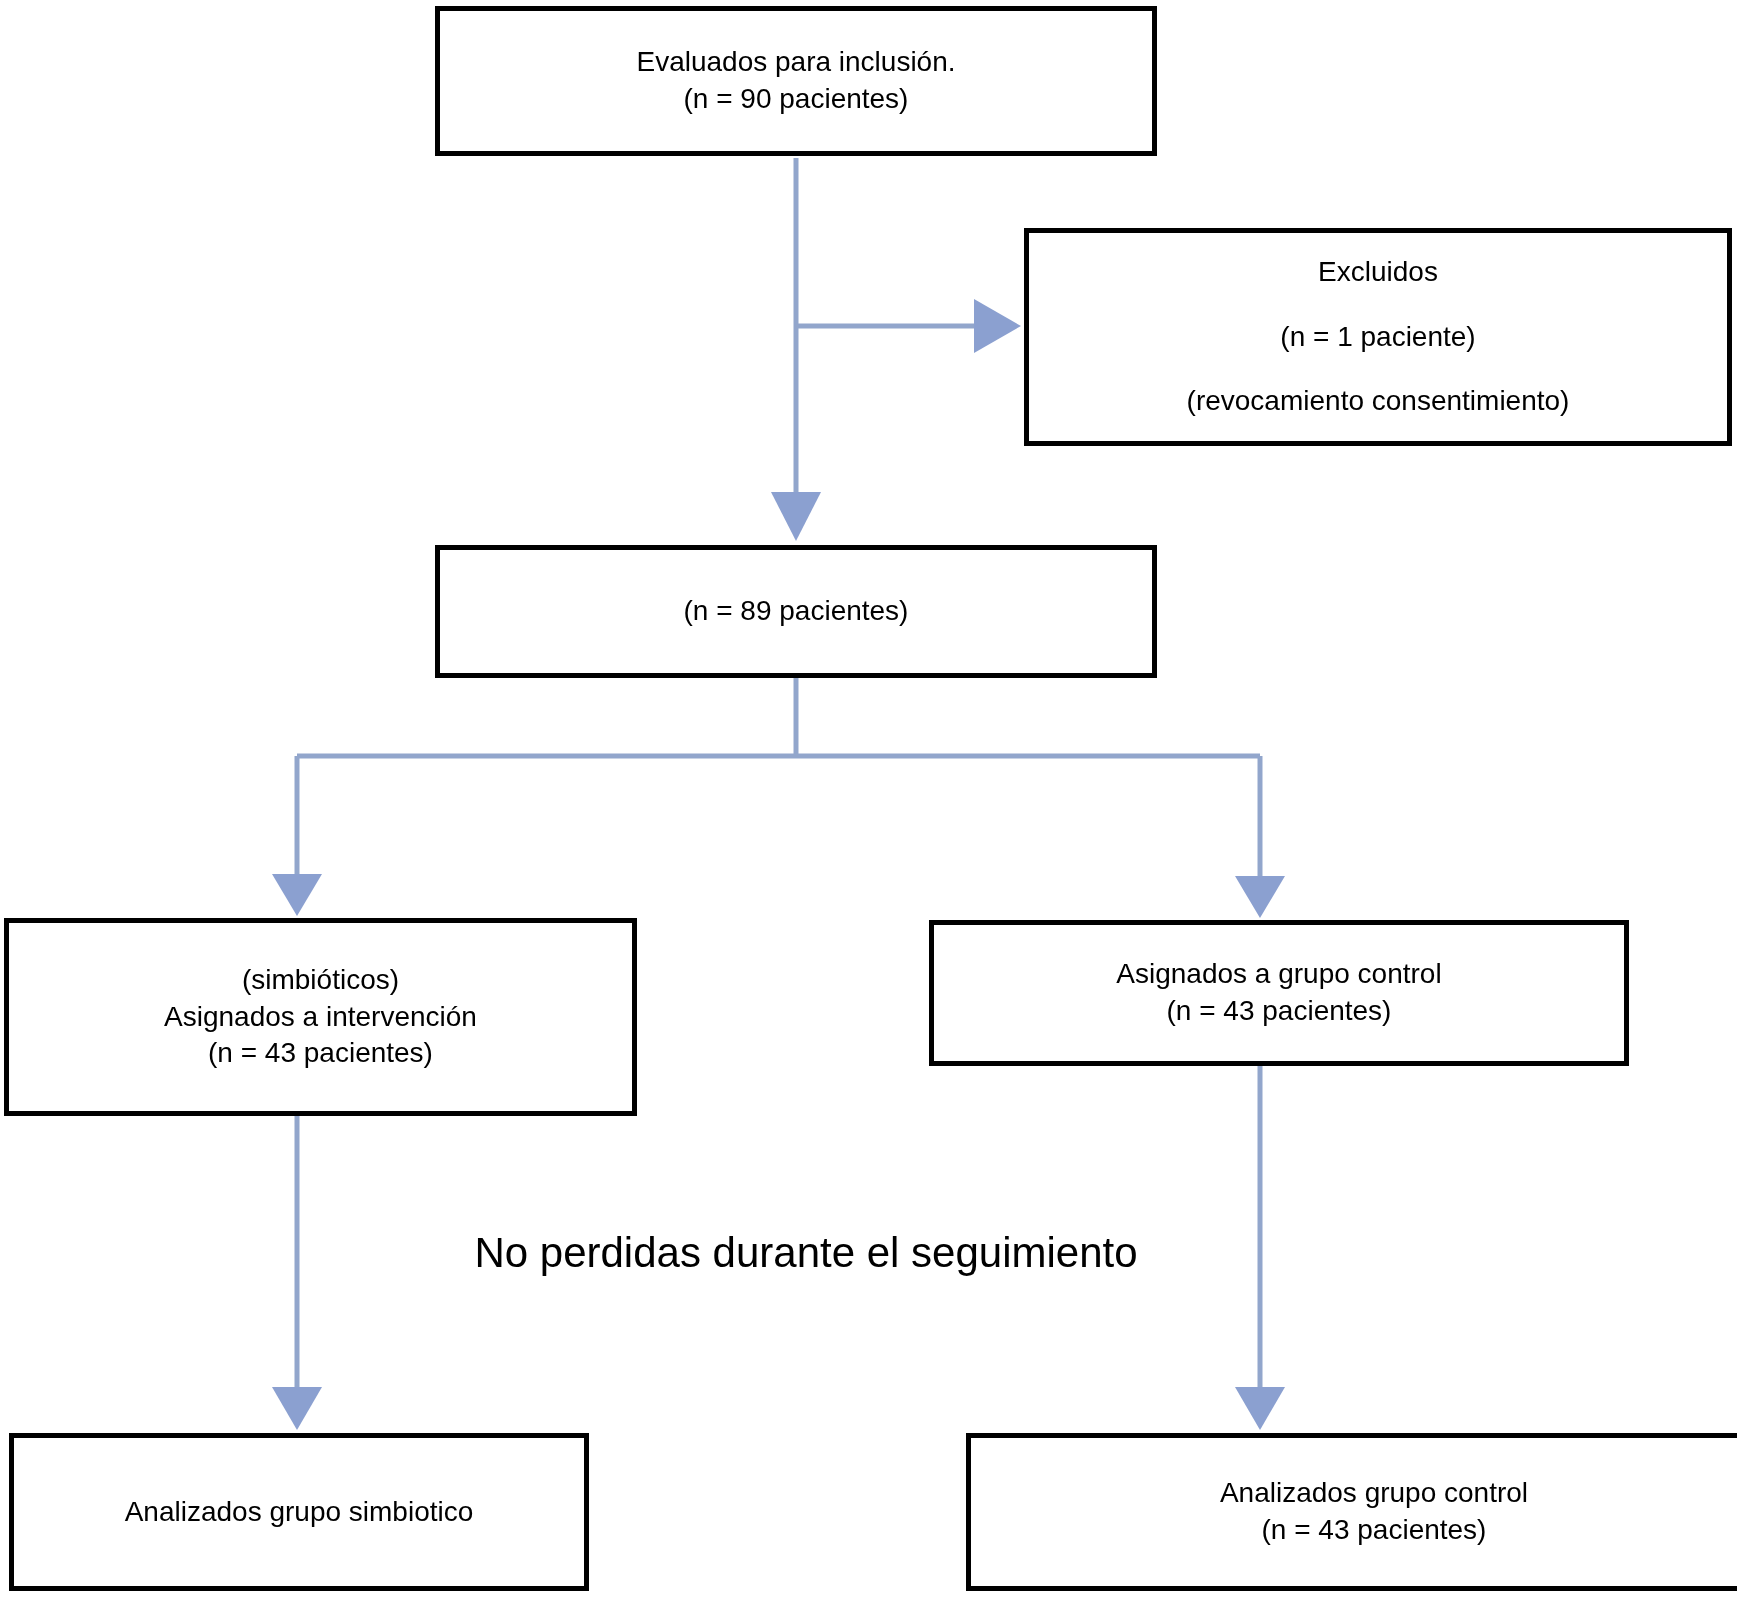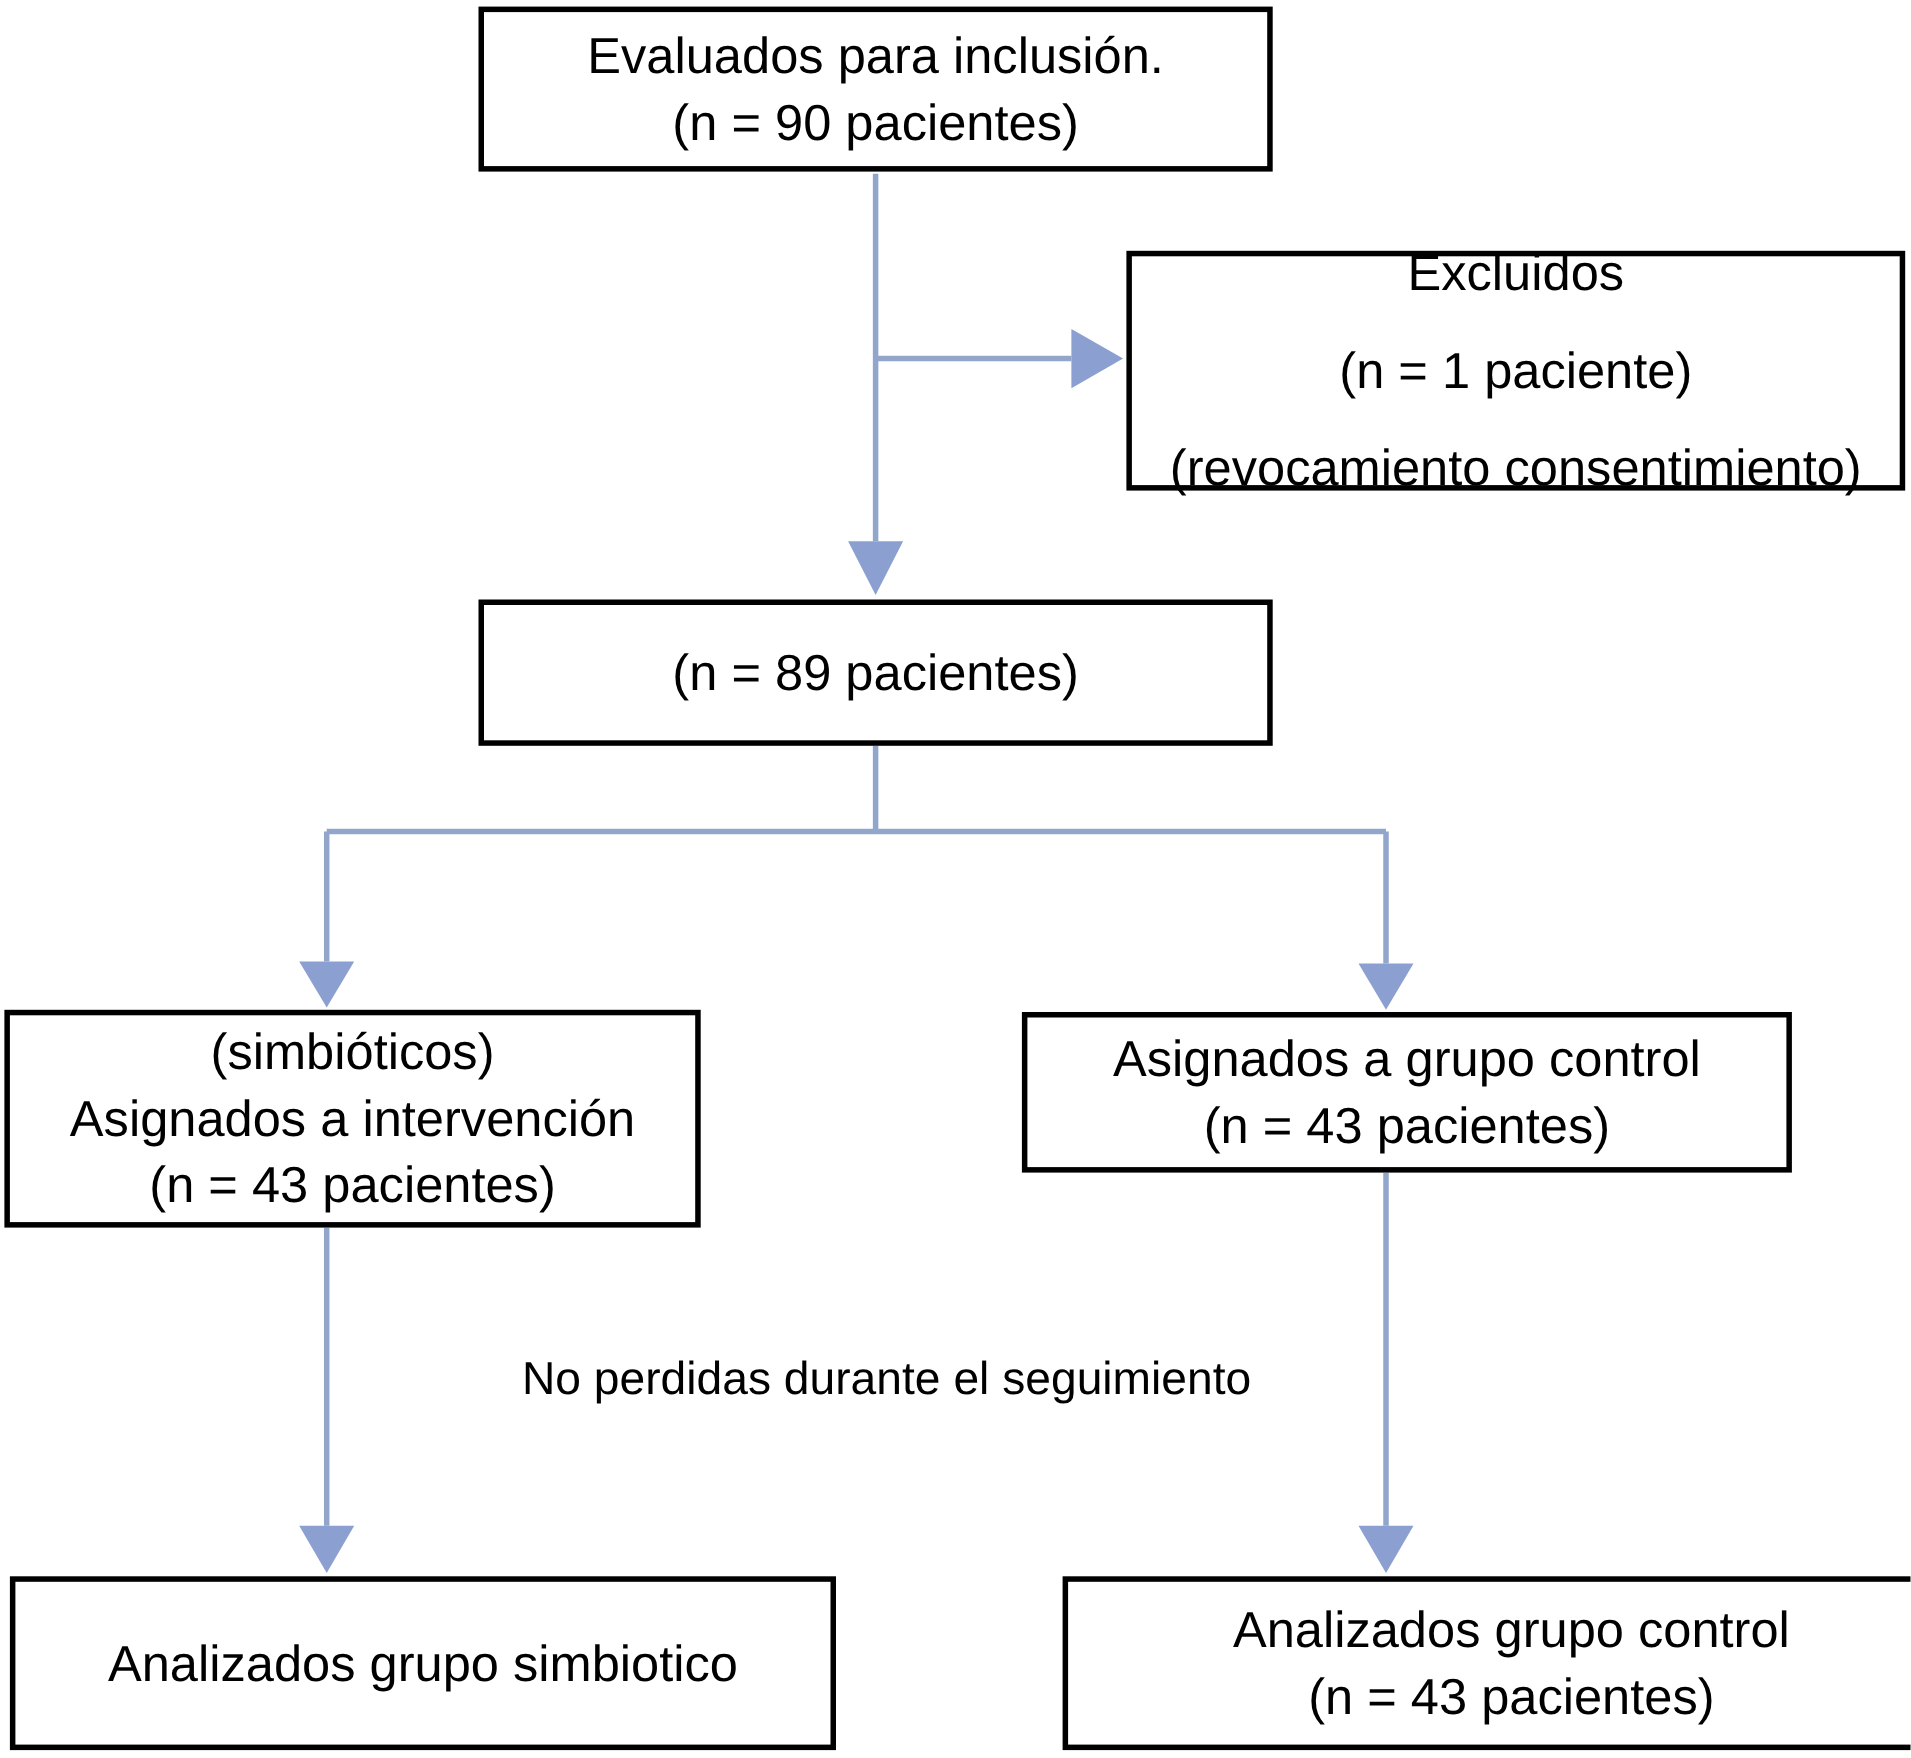--- a/index.html
+++ b/index.html
@@ -19,21 +19,21 @@
   .flow-box {
     position: absolute;
     box-sizing: border-box;
     border: 5px solid var(--box-border, #000000);
     background: #ffffff;
     display: flex;
     flex-direction: column;
     align-items: center;
     justify-content: center;
     text-align: right;
-    font-size: 46px;
+    font-size: 28px;
     line-height: 1.32;
   }
   .line:empty { display: none; }
   #connectors {
     position: absolute;
     left: 0; top: 0;
     width: 1737px;
     height: 1598px;
   }
   #connectors .wire {
@@ -53,21 +53,21 @@
     text-align: center;
     font-size: 42px;
     line-height: 1.2;
   }
   
   #box-evaluados      { left: 435px;  top: 6px;    width: 722px; height: 150px; }
   #box-excluidos      { left: 1024px; top: 228px;  width: 708px; height: 218px; gap: 28px; }
   #box-aleatorizados  { left: 435px;  top: 545px;  width: 722px; height: 133px; }
   #box-intervencion   { left: 4px;    top: 918px;  width: 633px; height: 198px; }
   #box-control        { left: 929px;  top: 920px;  width: 700px; height: 146px; }
-  #box-analizados-simbiotico { left: 9px;   top: 1433px; width: 751px; height: 158px; }
+  #box-analizados-simbiotico { left: 9px;   top: 1433px; width: 580px; height: 158px; }
   #box-analizados-control    { left: 966px; top: 1433px; width: 816px; height: 158px; }
 </style>
 </head>
 <body>
 
 <div id="canvas">
 
   <svg id="connectors" viewBox="0 0 1737 1598" xmlns="http://www.w3.org/2000/svg">
 
     <line class="wire" x1="796" y1="158" x2="796" y2="492"></line>

